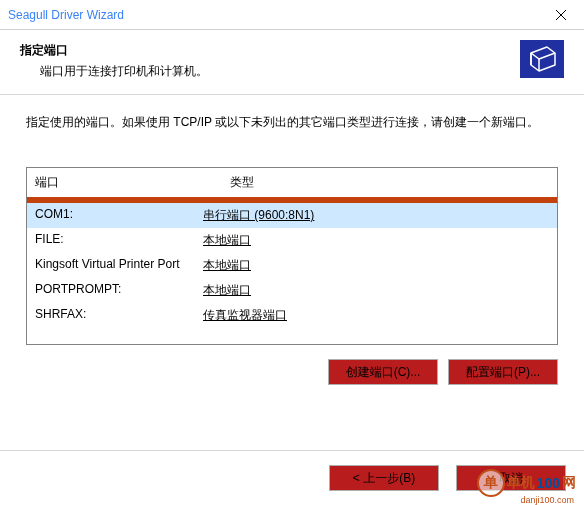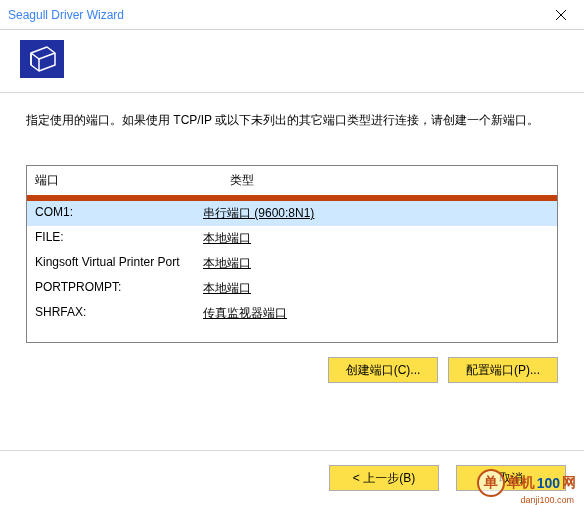--- a/index.html
+++ b/index.html
@@ -76,21 +76,21 @@
   .btn-row {
     display: flex;
     gap: 10px;
     justify-content: flex-end;
     margin-top: 14px;
   }
   .btn {
     min-width: 110px;
     height: 26px;
     border: 1px solid #adadad;
-    background: #fde047;
+    background: #b91c1c;
     font-size: 12px;
     cursor: pointer;
     padding: 0 14px;
   }
   .footer {
     position: absolute;
     bottom: 0; left: 0; right: 0;
     border-top: 1px solid #d8d8d8;
     padding: 14px 18px;
     display: flex;
@@ -136,20 +136,24 @@
   <span class="titlebar-text">Seagull Driver Wizard</span>
   <div class="close-btn">
     <svg viewBox="0 0 10 10">
         <line x1="0" y1="0" x2="10" y2="10" stroke="#000" stroke-width="1"></line>
         <line x1="10" y1="0" x2="0" y2="10" stroke="#000" stroke-width="1"></line>
       </svg>
   </div>
 </div>
 
 <div class="header">
+  <div class="header-left">
+    <div class="header-title">指定端口</div>
+    <div class="header-sub">端口用于连接打印机和计算机。</div>
+  </div>
   <div class="header-icon">
     <svg width="34" height="28" viewBox="0 0 34 28">
       <g fill="none" stroke="#fff" stroke-width="1.5" stroke-linejoin="round">
         <path d="M6 8 L22 2 L30 8 L30 20 L14 26 L6 20 Z" fill="#2030a0"></path>
         <path d="M6 8 L14 14 L30 8"></path>
         <path d="M14 14 L14 26"></path>
         <path d="M6 20 L6 8"></path>
       </g>
     </svg>
   </div>

